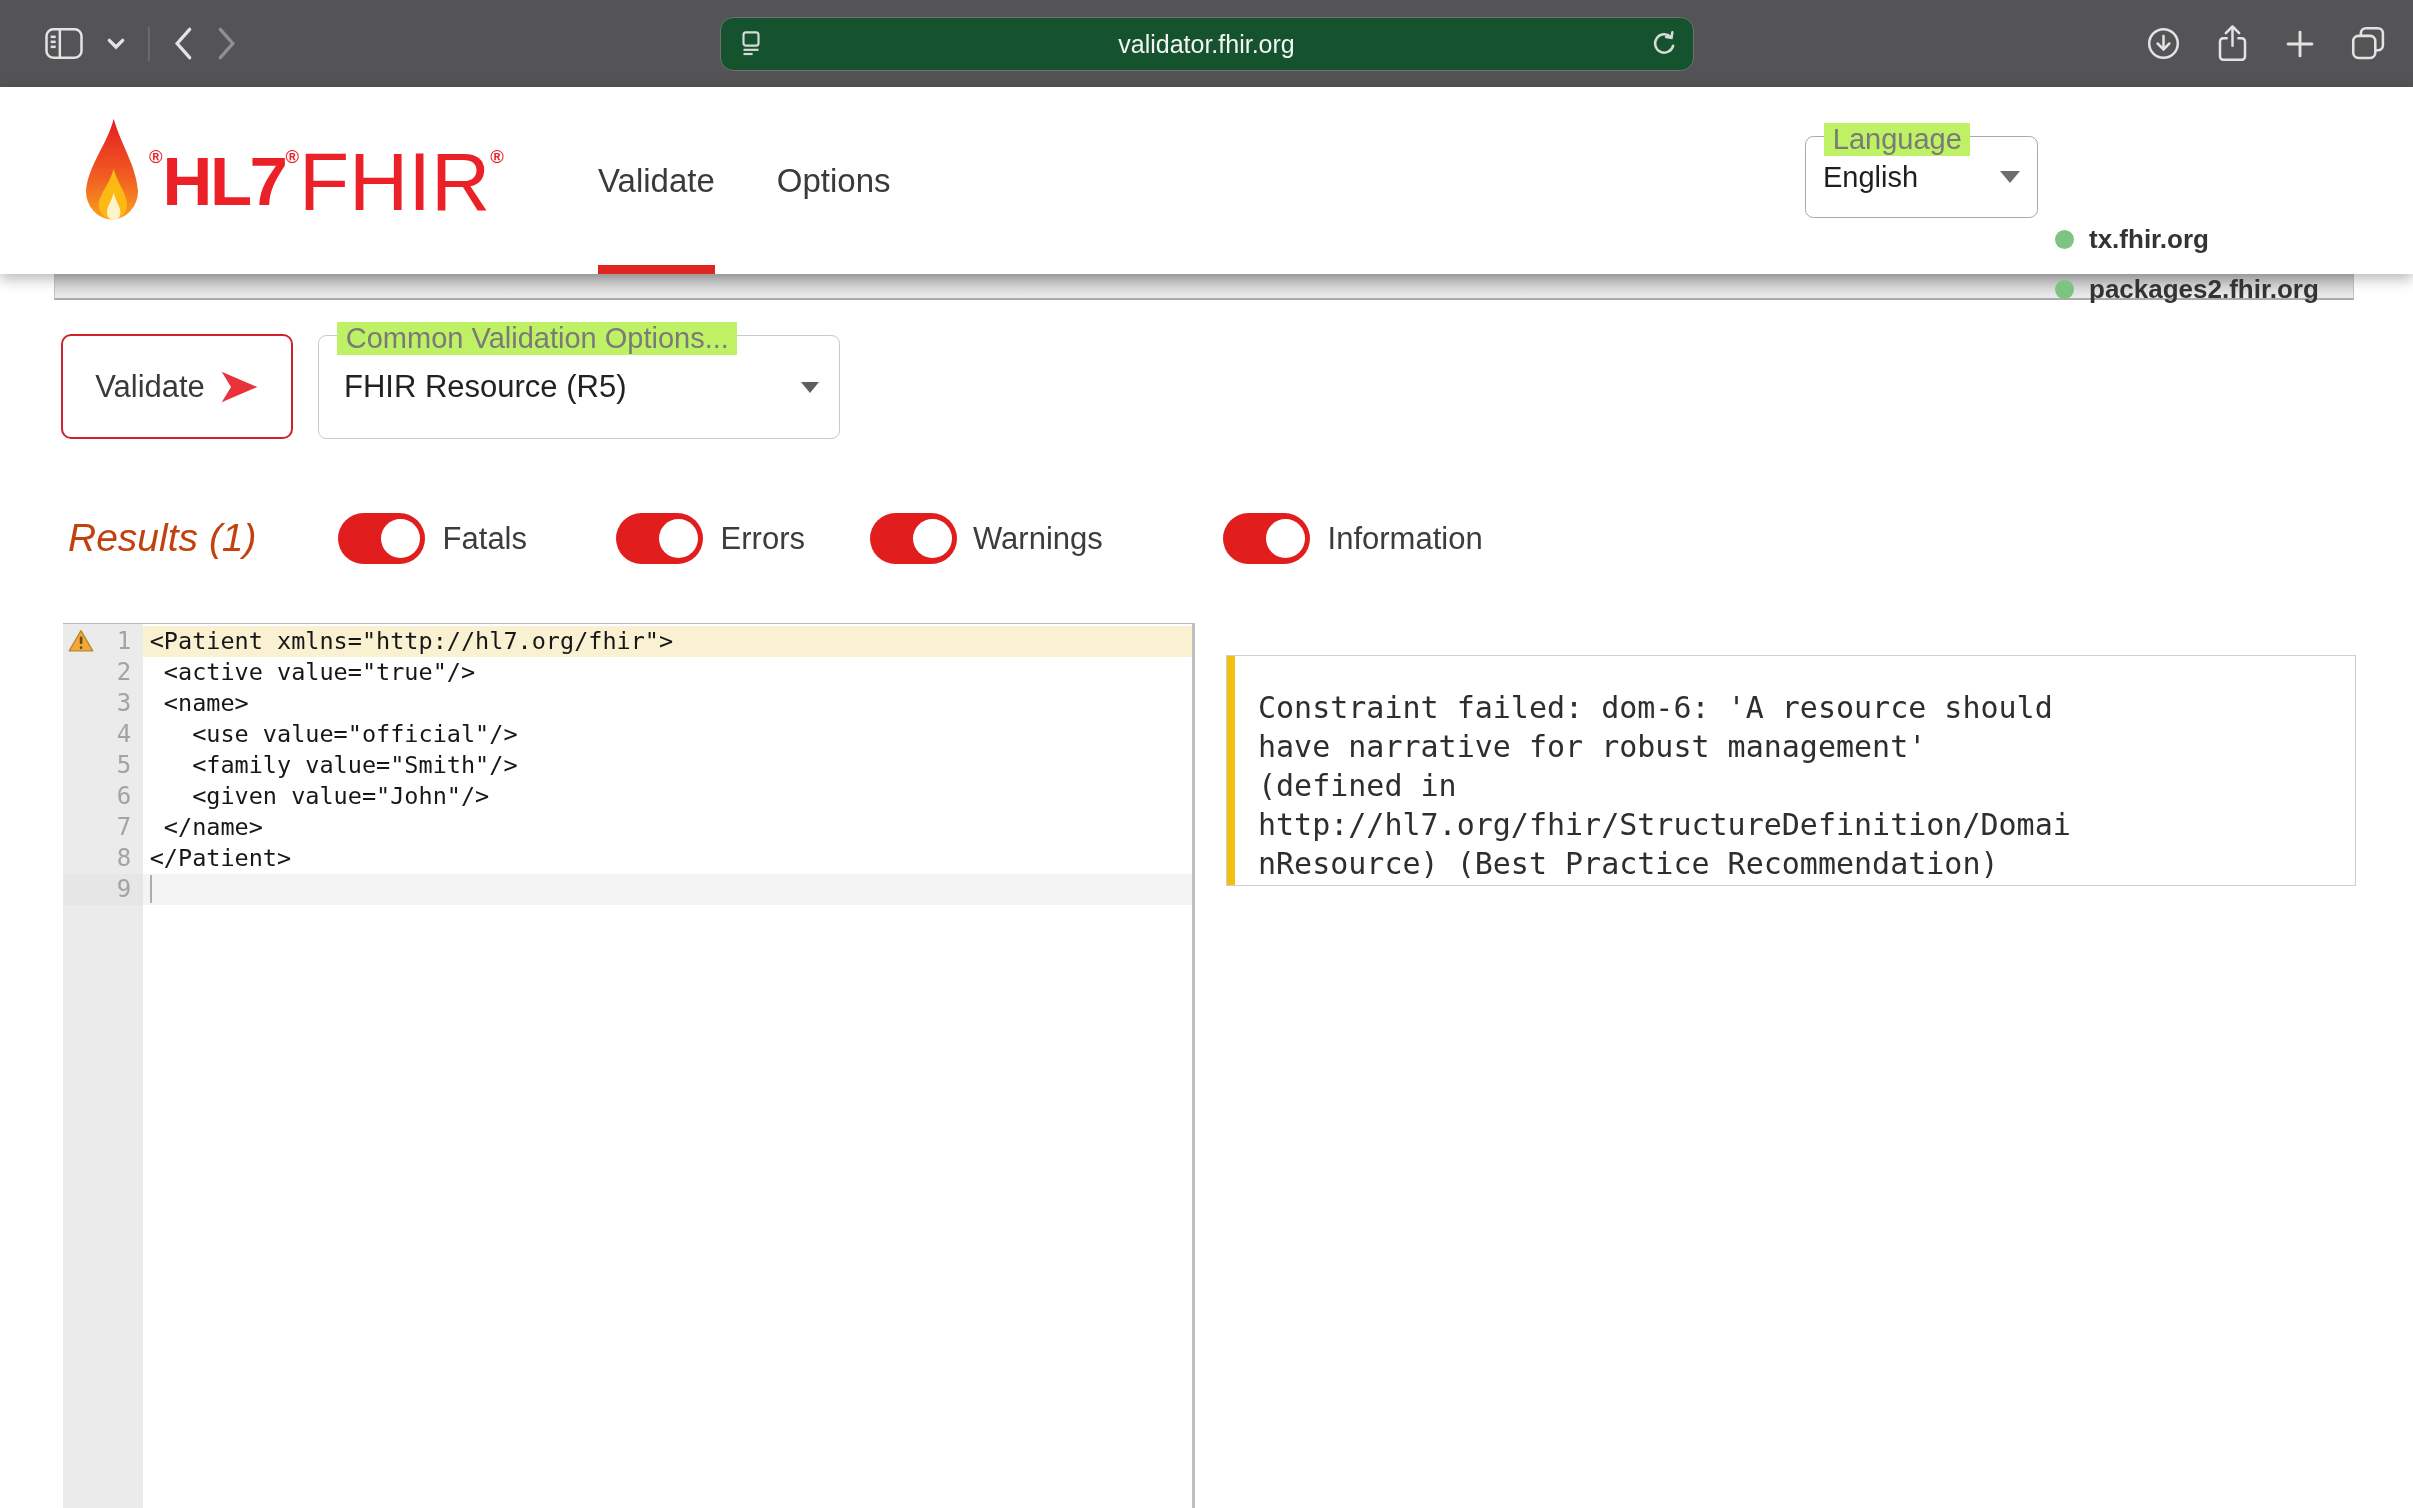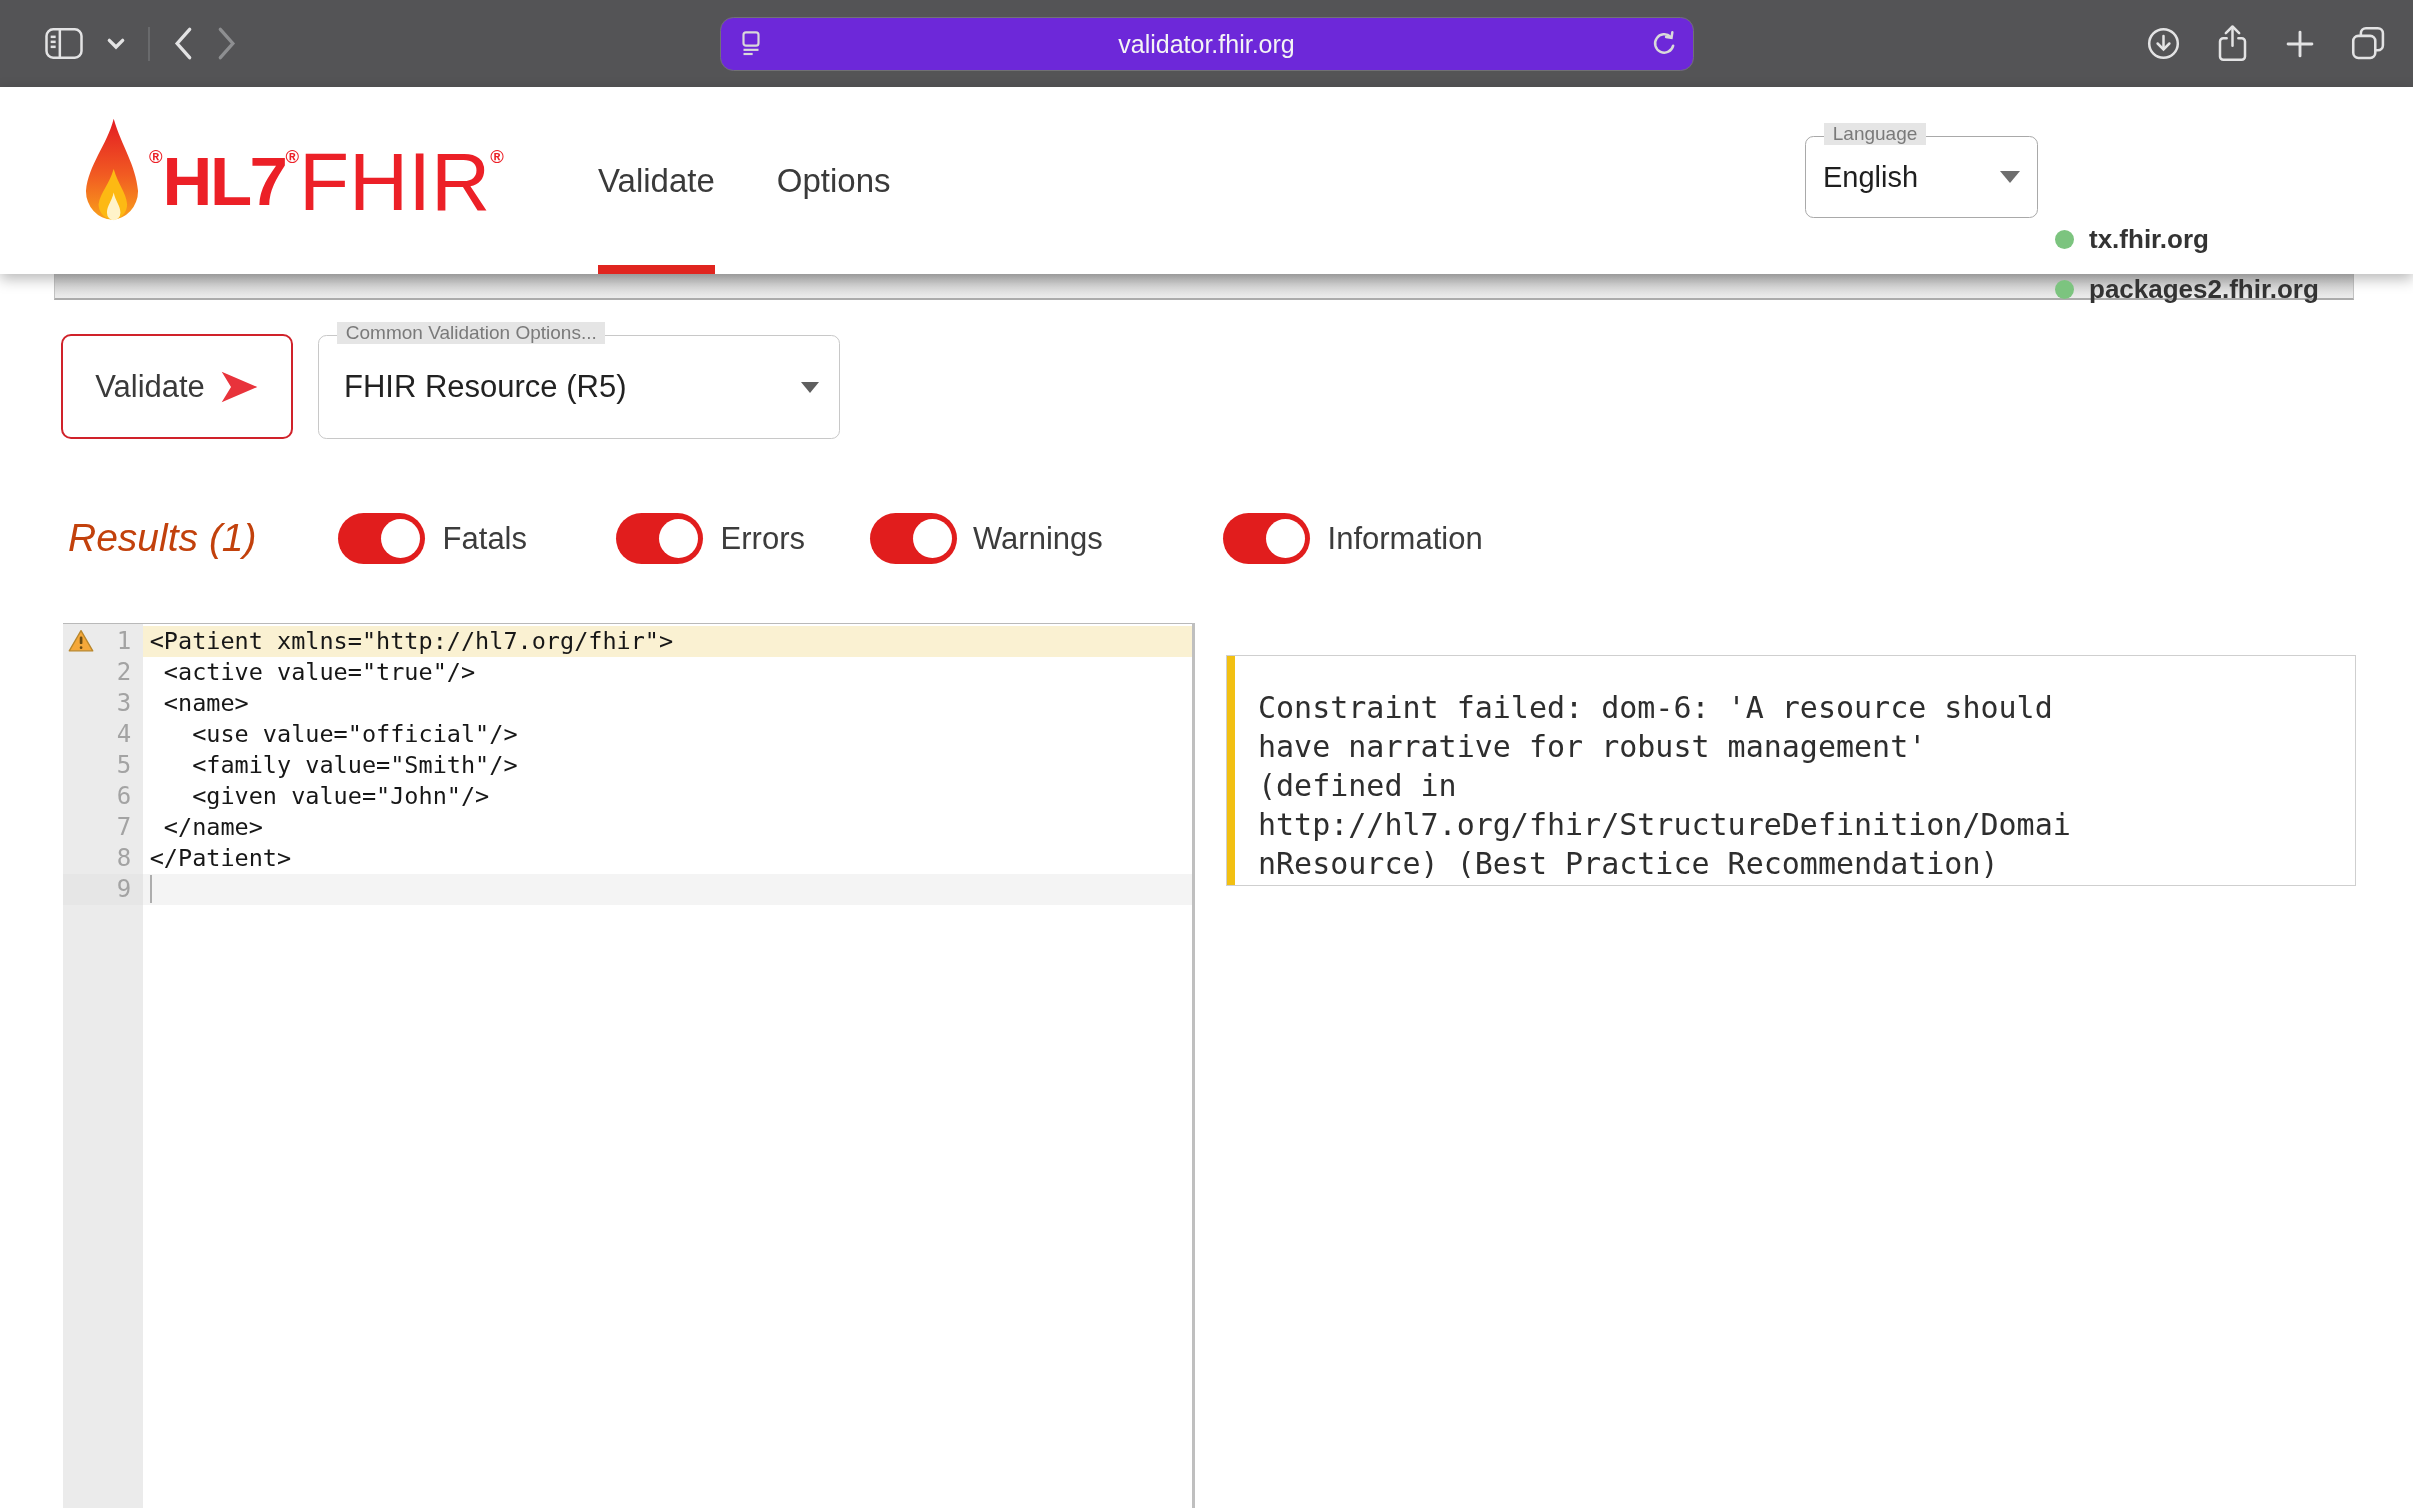--- a/index.html
+++ b/index.html
@@ -13,41 +13,41 @@
 
   
   .chrome{position:absolute;left:0;top:0;width:2413px;height:87px;background:var(--chrome-bg);
           border-bottom:0.8px solid #46464a;}
   .chrome svg{display:block;}
   .chrome-left{position:absolute;left:44px;top:0;height:87px;display:flex;align-items:center;gap:22px;}
   .chrome-sep{width:1.7px;height:34px;background:#696a6c;}
   .cicon{color:#e3e3e4;}
   .cicon.dim{color:#8e8f91;}
   .urlbar{position:absolute;left:50%;top:17px;transform:translateX(-50%);width:972px;height:52px;
-          background:#6d28d9;border:1.7px solid #717174;border-radius:13.4px;display:flex;align-items:center;
+          background:#14532d;border:1.7px solid #717174;border-radius:13.4px;display:flex;align-items:center;
           justify-content:center;}
   .urlbar .url-text{color:#f4f4f5;font-size:25px;}
   .urlbar .left-ico{position:absolute;left:15px;top:11px;color:#d9d9da;}
   .urlbar .right-ico{position:absolute;right:13.4px;top:11px;color:#d9d9da;}
   .chrome-right{position:absolute;right:25px;top:0;height:87px;display:flex;align-items:center;gap:32px;}
 
   
   .site-header{position:absolute;left:0;top:87px;width:2413px;height:187px;background:#fff;z-index:3;
                box-shadow:0 5px 13.4px rgba(0,0,0,.28);}
   .logo{position:absolute;left:80px;top:30px;display:flex;align-items:center;}
   .logo .flame{margin-right:5px;}
   .logo .reg{color:var(--logo-red);font-size:18.4px;font-weight:700;vertical-align:top;position:relative;top:-25px;}
   .logo .hl7{color:var(--logo-red);font-size:69px;font-weight:800;letter-spacing:-2.5px;line-height:1;}
   .logo .fhir{color:var(--logo-red);font-size:82px;font-weight:400;letter-spacing:0px;line-height:1;}
   .nav{position:absolute;left:598px;top:0;height:187px;display:flex;gap:62px;}
   .nav-item{position:relative;height:100%;display:flex;align-items:center;font-size:33px;color:#3a3a3a;cursor:pointer;}
   .nav-item.active::after{content:"";position:absolute;left:0;right:0;bottom:0;height:9.2px;background:var(--accent-red);}
   .lang-box{position:absolute;left:1805px;top:49px;width:231px;height:80px;border:1.7px solid #a9a9a9;
             border-radius:8.4px;background:#fff;}
-  .box-legend{position:absolute;top:-14.2px;left:18.4px;background:#e5e5e5;padding:0 8.4px;color:#7a7a7a;font-size:19px;}
+  .box-legend{position:absolute;top:-14.2px;left:18.4px;background:#bef264;padding:0 8.4px;color:#7a7a7a;font-size:29px;}
   .lang-inner{display:flex;align-items:center;justify-content:space-between;height:100%;padding:0 17px 0 17px;}
   .lang-value{font-size:29px;color:#1f1f1f;}
   .caret{width:0;height:0;border-left:10px solid transparent;border-right:10px solid transparent;
          border-top:12.6px solid #6e6e6e;}
   .servers{position:absolute;left:2055px;top:137px;display:flex;flex-direction:column;gap:19px;}
   .server-row{display:flex;align-items:center;gap:15px;}
   .dot{width:19px;height:19px;border-radius:50%;background:var(--status-green);}
   .server-name{font-size:26px;font-weight:700;color:#333;}
 
   

